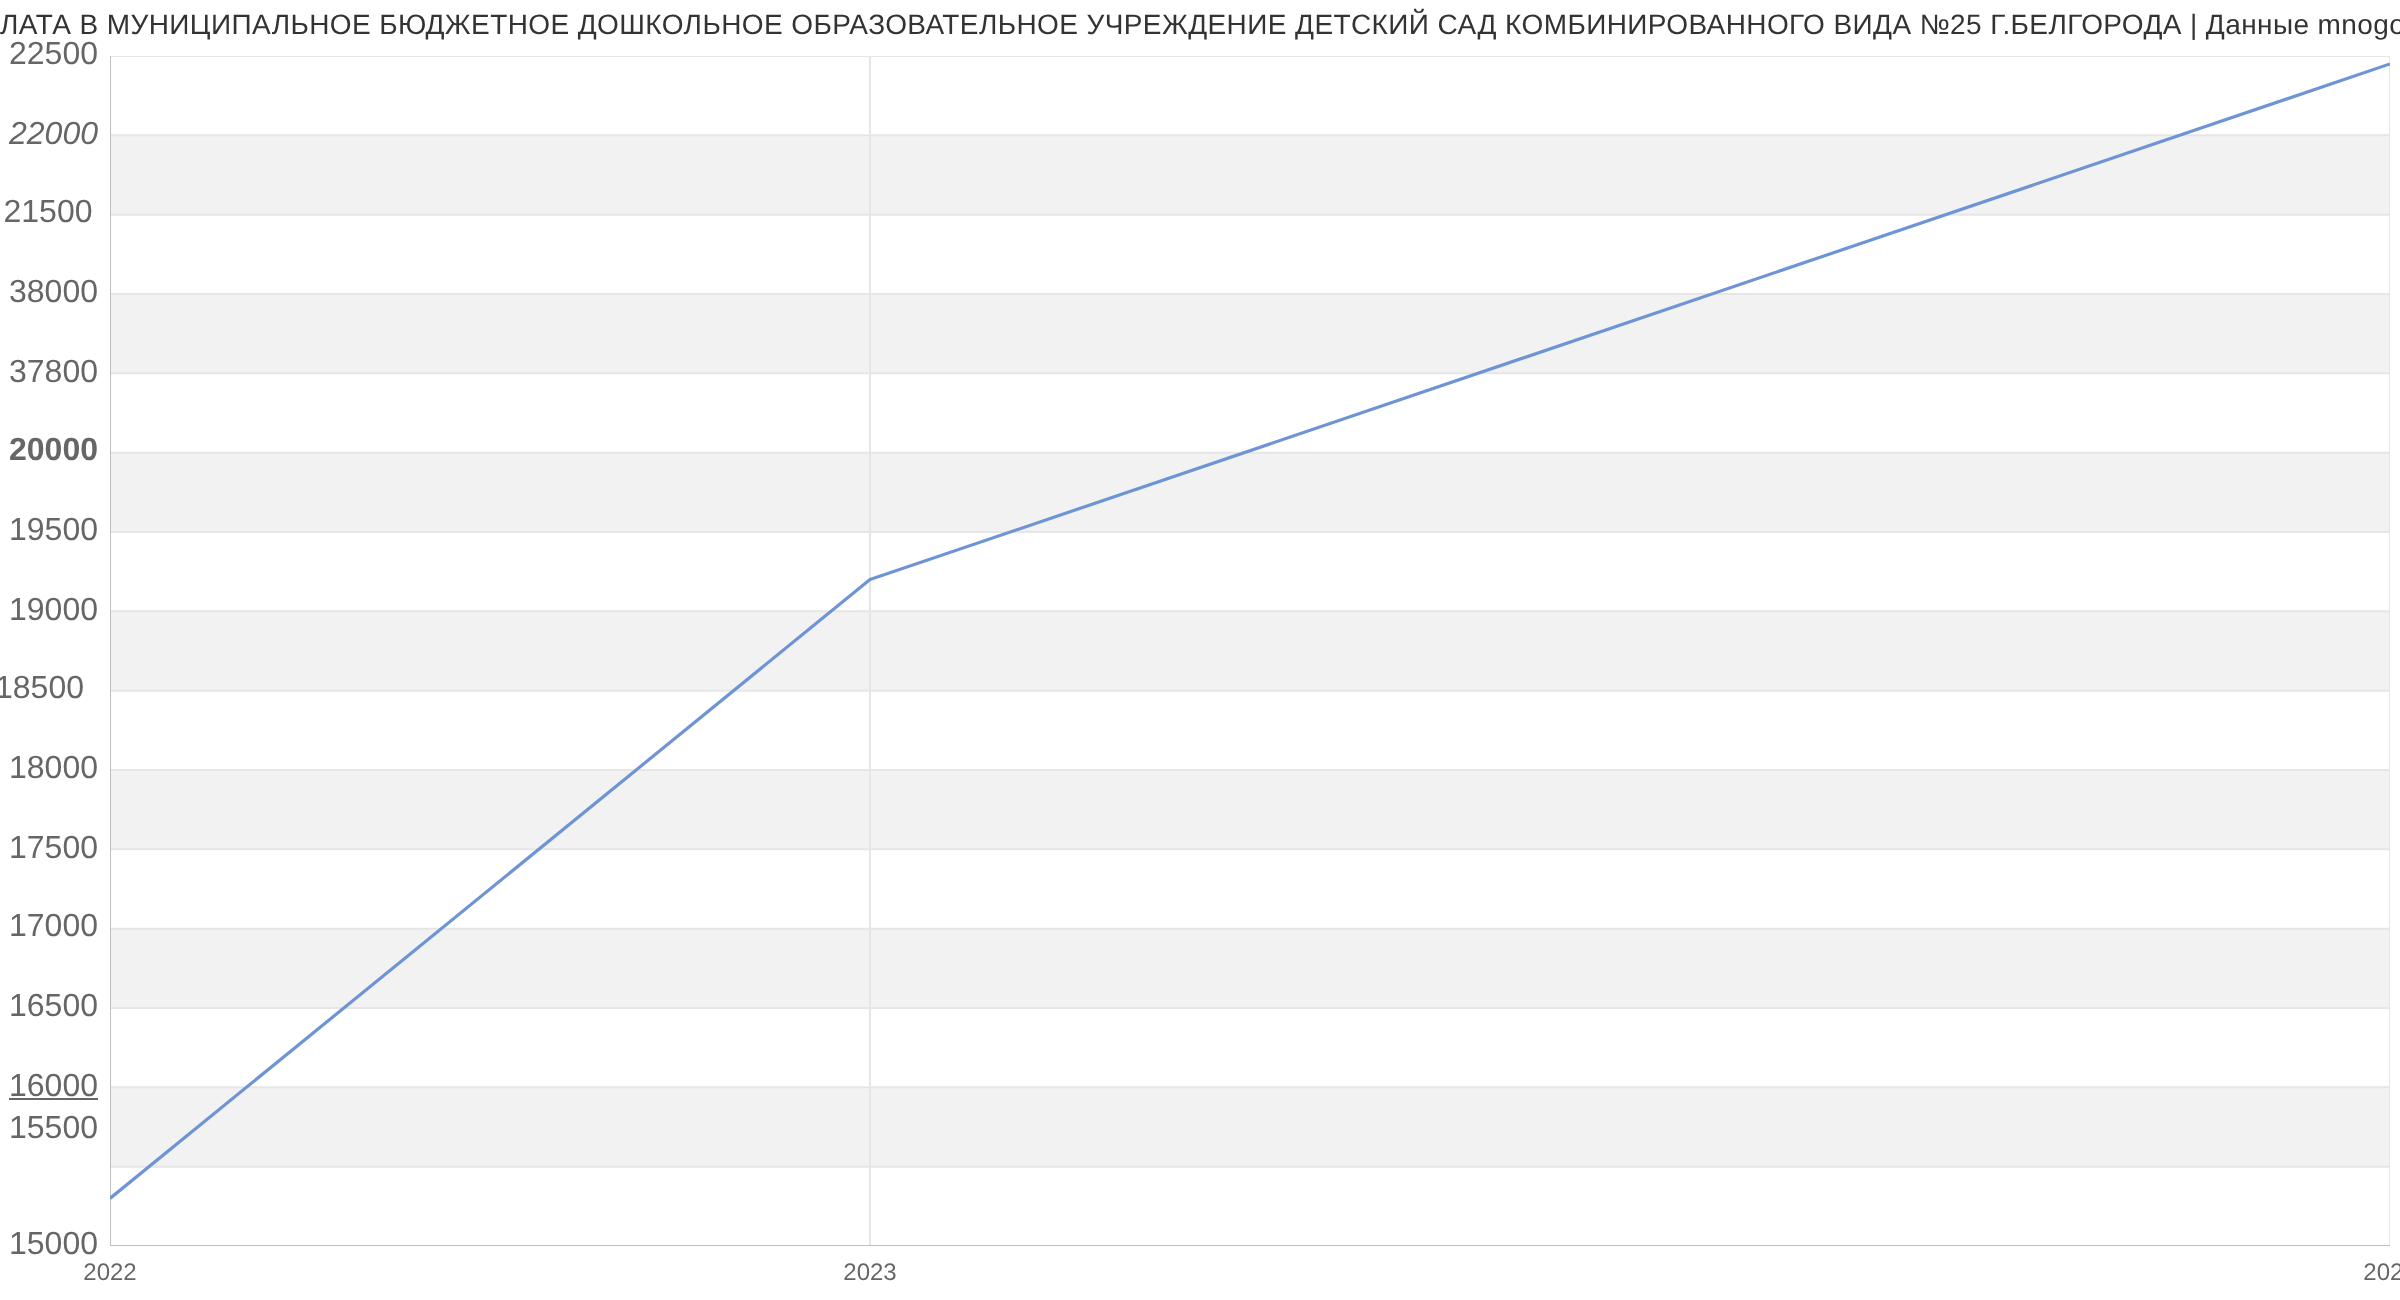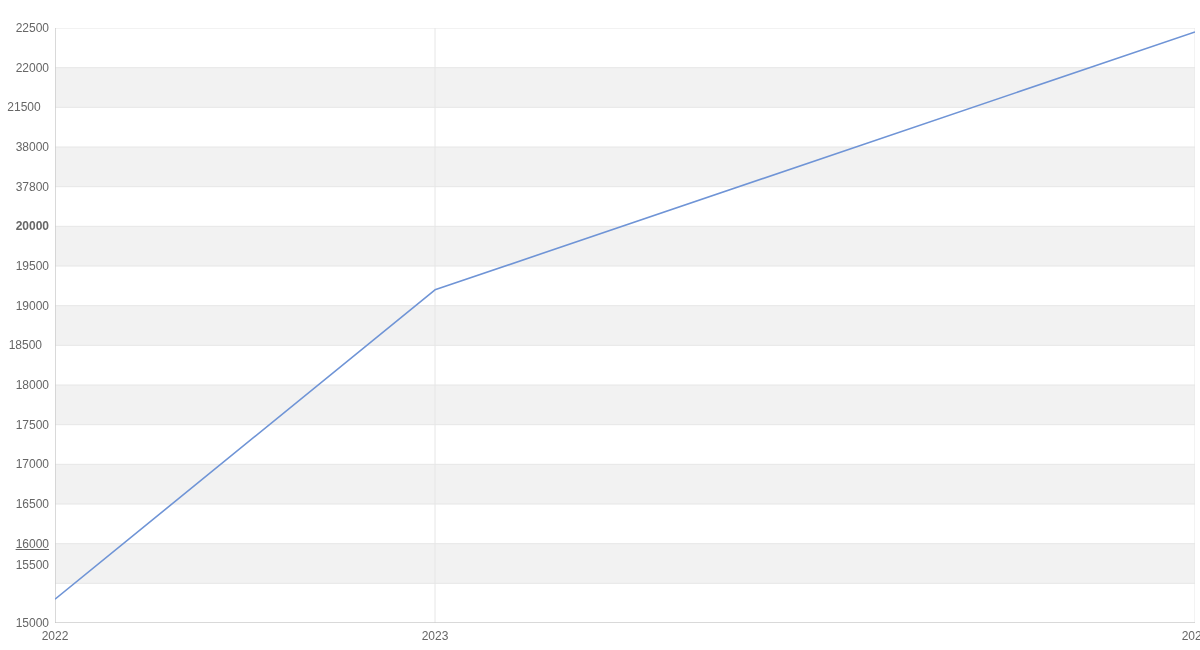--- a/index.html
+++ b/index.html
@@ -41,30 +41,31 @@
   }
   .x-tick-label {
     position: absolute;
     font-size: 12px;
     color: #666666;
     transform: translateX(-50%);
     white-space: nowrap;
   }
   .y-tick-label {
     position: absolute;
-    font-size: 12px;
+    font-size: 16px;
     color: #666666;
     transform: translateY(-50%);
     text-align: right;
   }
 </style>
 </head>
 <body>
 
 <div class="chart-wrap">
+  <div class="title">ЛАТА В МУНИЦИПАЛЬНОЕ БЮДЖЕТНОЕ ДОШКОЛЬНОЕ ОБРАЗОВАТЕЛЬНОЕ УЧРЕЖДЕНИЕ ДЕТСКИЙ САД КОМБИНИРОВАННОГО ВИДА №25 Г.БЕЛГОРОДА | Данные mnogo</div>
 
   <div class="plot">
     <svg class="plot-bg" viewBox="0 0 1140 595" preserveAspectRatio="none">
         <rect x="0" y="515.6666666666666" width="1140" height="39.66666666666674" fill="#f2f2f2"></rect>
         <rect x="0" y="436.33333333333337" width="1140" height="39.66666666666663" fill="#f2f2f2"></rect>
         <rect x="0" y="357" width="1140" height="39.666666666666686" fill="#f2f2f2"></rect>
         <rect x="0" y="277.6666666666667" width="1140" height="39.66666666666663" fill="#f2f2f2"></rect>
         <rect x="0" y="198.33333333333337" width="1140" height="39.66666666666663" fill="#f2f2f2"></rect>
         <rect x="0" y="119" width="1140" height="39.666666666666686" fill="#f2f2f2"></rect>
         <rect x="0" y="39.66666666666663" width="1140" height="39.66666666666674" fill="#f2f2f2"></rect>
@@ -115,18 +116,18 @@
     <div class="y-tick-label" style="right: 1151px; top: 464.333px; width: 50px;">17000</div>
     <div class="y-tick-label" style="right: 1151px; top: 424.667px; width: 50px;">17500</div>
     <div class="y-tick-label" style="right: 1151px; top: 385px; width: 50px;">18000</div>
     <div class="y-tick-label" style="right: 1158px; top: 345.333px; width: 50px;">18500</div>
     <div class="y-tick-label" style="right: 1151px; top: 305.667px; width: 50px;">19000</div>
     <div class="y-tick-label" style="right: 1151px; top: 266px; width: 50px;">19500</div>
     <div class="y-tick-label" style="right: 1151px; top: 226.333px; width: 50px; font-weight: bold;">20000</div>
     <div class="y-tick-label" style="right: 1151px; top: 186.667px; width: 50px;">37800</div>
     <div class="y-tick-label" style="right: 1151px; top: 147px; width: 50px;">38000</div>
     <div class="y-tick-label" style="right: 1151px; top: 107.333px; width: 50px; text-align: center;">21500</div>
-    <div class="y-tick-label" style="right: 1151px; top: 67.6667px; width: 50px;">22000</div>
+    <div class="y-tick-label" style="right: 1151px; top: 67.6667px; width: 50px; font-style: italic;">22000</div>
     <div class="y-tick-label" style="right: 1151px; top: 28px; width: 50px;">22500</div>
     <div class="x-tick-label" style="left: 55px; top: 629px;">2022</div>
     <div class="x-tick-label" style="left: 435px; top: 629px;">2023</div>
     <div class="x-tick-label" style="left: 1195px; top: 629px;">2025</div>
   </div>
 
 </body></html>

